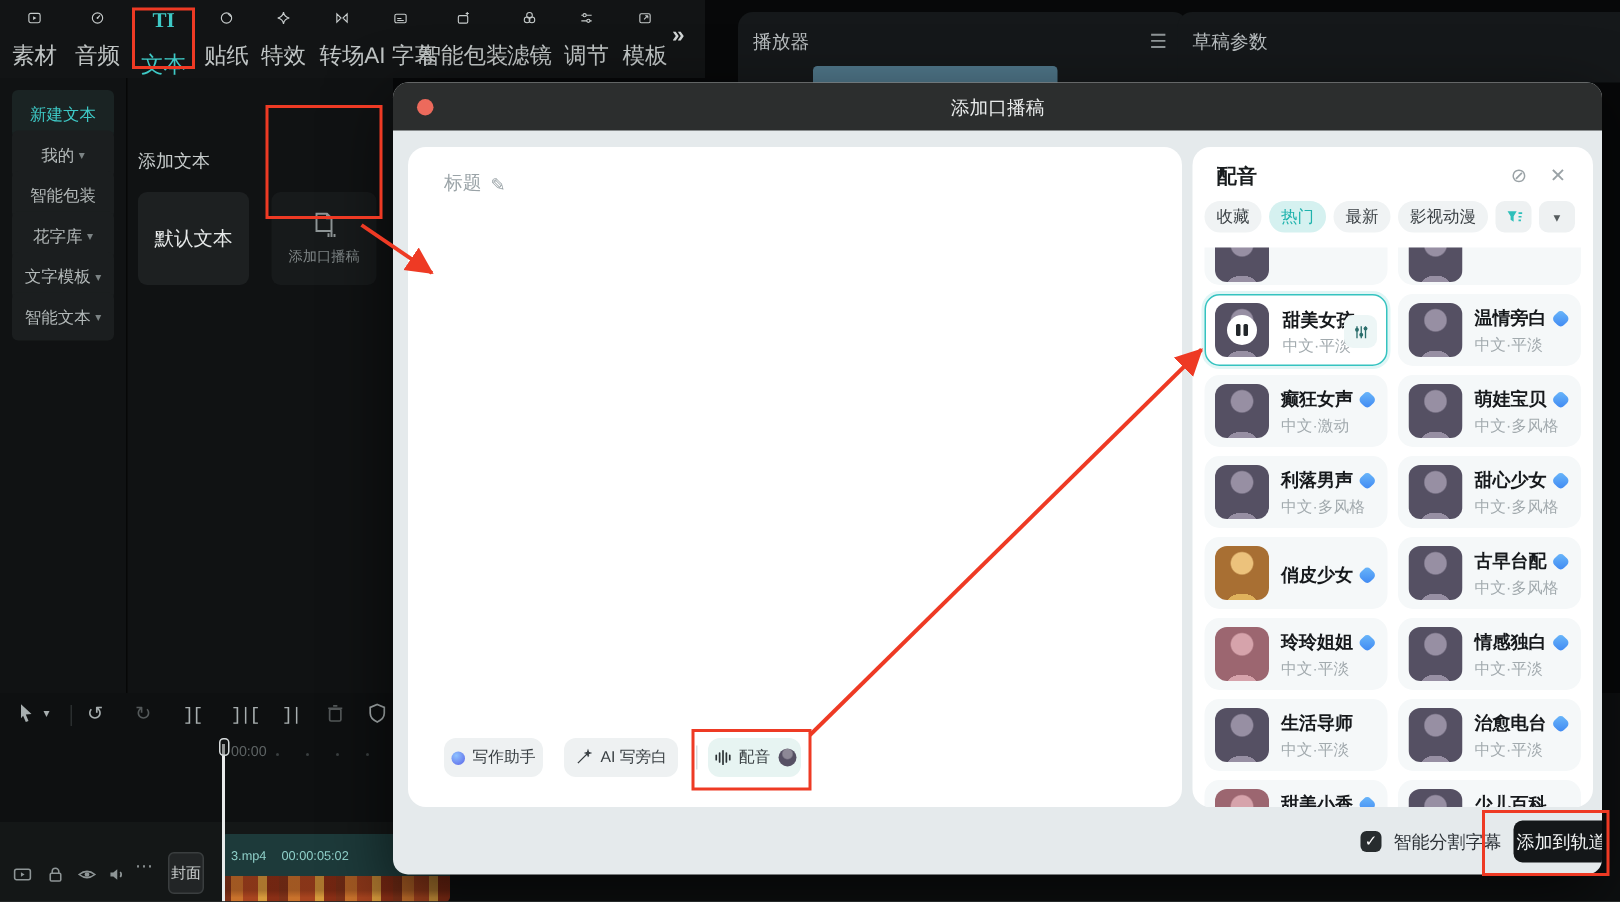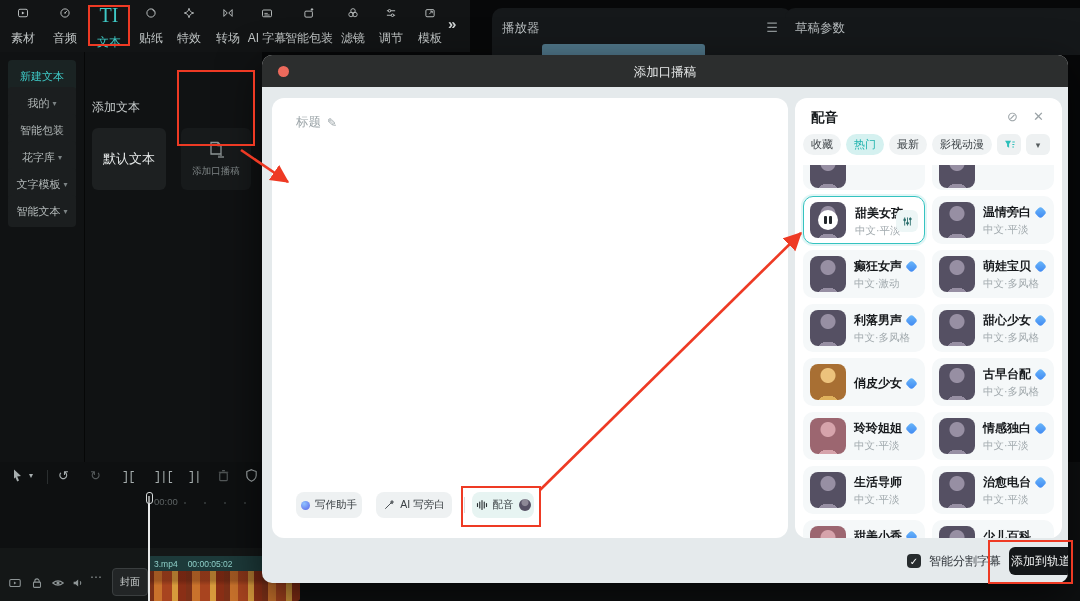--- a/index.html
+++ b/index.html
@@ -3,24 +3,24 @@
 <meta charset="utf-8">
 <style>
   html,body{margin:0;padding:0;background:#070809;}
   *{box-sizing:border-box;font-family:"Liberation Sans",sans-serif;}
   #stage{position:relative;width:1080px;height:601px;overflow:hidden;background:#070809;}
   .abs{position:absolute;}
 
   
   #toolbar{left:0;top:0;width:470px;height:52px;background:#121415;}
   .tbi{position:absolute;top:7px;height:40px;display:flex;flex-direction:column;align-items:center;justify-content:space-between;color:#c7cccc;}
-  .tbi .lbl{font-size:12px;white-space:nowrap;color:#c0c5c5;margin-top:11px;}
+  .tbi .lbl{font-size:15px;white-space:nowrap;color:#c0c5c5;margin-top:11px;}
   .tbi svg{display:block;}
   .tbi.active .lbl,.tbi.active .ticon{color:#3ec9c6;}
-  .ticon{font-size:20px;font-weight:normal;line-height:16px;font-family:"Liberation Serif",serif;}
+  .ticon{font-size:14px;font-weight:bold;line-height:16px;font-family:"Liberation Serif",serif;}
   #expand-ic{left:448px;top:15px;color:#d2d6d6;font-size:15px;letter-spacing:-2px;font-weight:bold;}
 
   
   .dark-panel{background:#15181a;border-radius:10px 10px 0 0;color:#b8bdbf;}
   #player-panel{left:492px;top:8px;width:300px;height:47px;}
   #draft-panel{left:785px;top:8px;width:310px;height:47px;}
   .panel-title{position:absolute;left:10px;top:12px;font-size:12.5px;color:#b9bec0;}
   #player-menu{position:absolute;right:14px;top:12px;color:#8f9597;font-size:13px;letter-spacing:0;}
   #video-sliver{left:542px;top:44px;width:163px;height:11px;background:#4f7689;border-radius:3px 3px 0 0;}
 
@@ -39,23 +39,23 @@
   #timeline{left:0;top:462px;width:1080px;height:139px;background:#0e1011;}
   .tl-ic{position:absolute;top:6px;color:#a7aeaf;}
   .tl-ic.dis{color:#54595a;}
   .tl-txt{font-size:13px;line-height:16px;}
   .split{font-family:"Liberation Mono",monospace;font-size:12px;letter-spacing:-1px;}
   #ruler{position:absolute;left:0;top:30px;width:262px;height:17px;}
   #ruler .t0{position:absolute;left:154px;top:4px;font-size:9.5px;color:#5d6364;}
   .tick{position:absolute;top:10px;width:2px;height:2px;background:#3a3f40;border-radius:50%;}
   #lane{position:absolute;left:0;top:86px;width:262px;height:53px;background:#141717;}
   .trk-ic{position:absolute;top:114px;color:#8e9596;}
-  #cover-btn{position:absolute;left:112px;top:106px;width:36px;height:28px;border-radius:4px;background:#222526;border:1px solid #3a3e3f;color:#ced2d2;font-size:10px;display:flex;align-items:center;justify-content:center;}
+  #cover-btn{position:absolute;left:112px;top:106px;width:24px;height:28px;border-radius:4px;background:#222526;border:1px solid #3a3e3f;color:#ced2d2;font-size:10px;display:flex;align-items:center;justify-content:center;}
   #clip{position:absolute;left:148px;top:94px;width:152px;height:45px;border-radius:3px;overflow:hidden;}
-  #clip .bar{height:15px;background:#1d3a3a;color:#8fd0c9;font-size:8.5px;display:flex;align-items:center;gap:10px;padding-left:6px;white-space:nowrap;}
+  #clip .bar{height:28px;background:#1d3a3a;color:#8fd0c9;font-size:8.5px;display:flex;align-items:center;gap:10px;padding-left:6px;white-space:nowrap;}
   #clip .thumbs{height:32px;background:
       linear-gradient(180deg,rgba(40,10,5,.25) 0 30%,rgba(0,0,0,0) 45%),
       repeating-linear-gradient(90deg,#7e3118 0 6px,#c9722c 6px 14px,#a8441f 14px 24px,#d79a3c 24px 30px,#8a2f16 30px 38px);}
   #playhead{position:absolute;left:146px;top:30px;width:5px;height:109px;}
   #playhead .line{position:absolute;left:2px;top:4px;width:1.5px;height:105px;background:#e9ebeb;}
   #playhead .head{position:absolute;left:0;top:0;width:7px;height:12px;border:1.5px solid #d6dadb;border-radius:3px;background:rgba(20,22,22,.4);}
 
   
   #dialog{left:262px;top:55px;width:806px;height:528px;border-radius:10px;background:#e5eaec;box-shadow:0 14px 44px rgba(0,0,0,.62);overflow:hidden;}
   #dlg-bar{position:absolute;left:0;top:0;width:100%;height:32px;background:#2c2e2e;}

